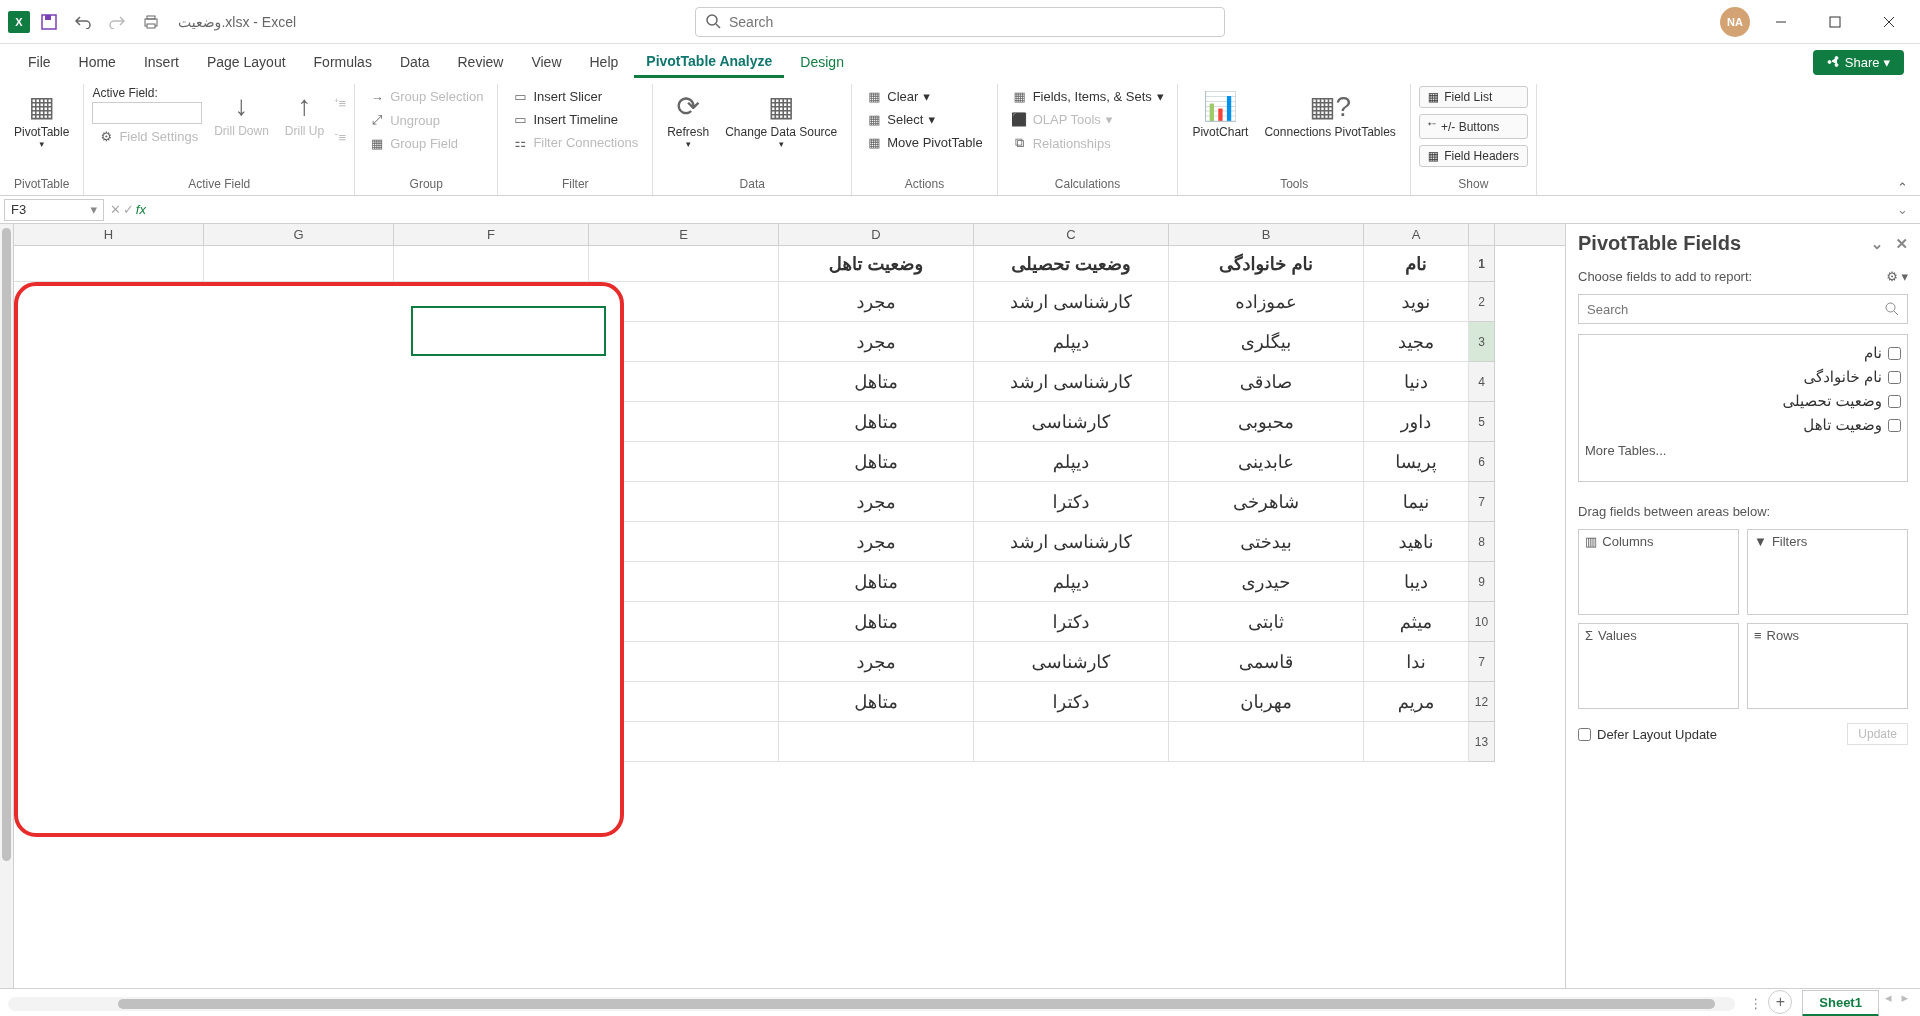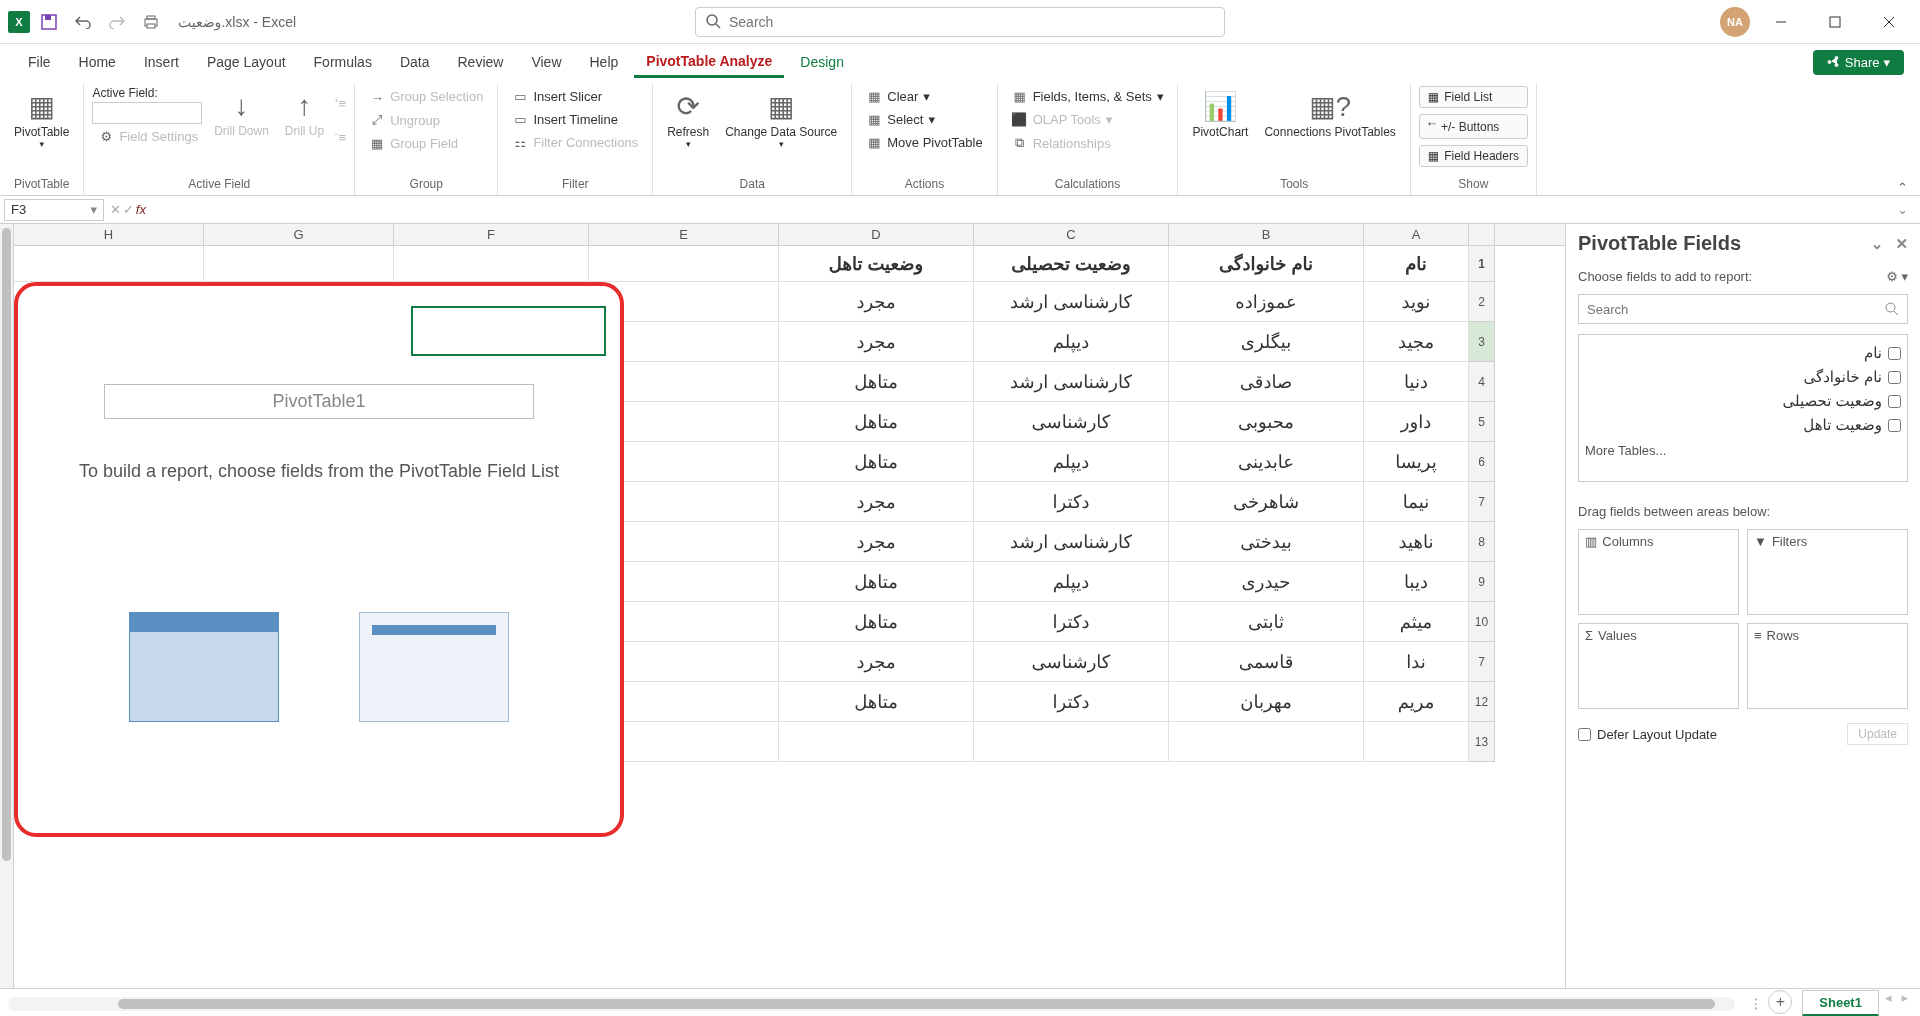--- a/index.html
+++ b/index.html
@@ -13,21 +13,21 @@
 .title-text { margin-left: 8px; color: #666; font-size: 14px; }
 .searchbox { position: absolute; left: 50%; transform: translateX(-50%); width: 530px; height: 30px; border: 1px solid #ccc; border-radius: 4px; display: flex; align-items: center; padding: 0 10px; gap: 8px; }
 .searchbox input { border: none; outline: none; flex: 1; font-size: 14px; }
 .titlebar .right { margin-left: auto; display: flex; align-items: center; gap: 8px; }
 .avatar { width: 30px; height: 30px; border-radius: 50%; background: #d4a373; color: #fff; display: flex; align-items: center; justify-content: center; font-size: 11px; font-weight: 600; }
 .winbtn { width: 46px; height: 30px; display: flex; align-items: center; justify-content: center; cursor: pointer; }
 
 
 .tabs { height: 36px; display: flex; align-items: center; padding: 0 16px; gap: 4px; background: #fff; }
 .tab { padding: 6px 12px; cursor: pointer; font-size: 14px; color: #444; }
-.tab.active { color: #b91c1c; border-bottom: 3px solid #107c41; font-weight: 600; }
+.tab.active { color: #0f766e; border-bottom: 3px solid #107c41; font-weight: 600; }
 .tab.sub-active { color: #107c41; }
 .share-btn { margin-left: auto; background: #107c41; color: #fff; padding: 5px 14px; border-radius: 4px; font-size: 13px; display: flex; align-items: center; gap: 4px; cursor: pointer; }
 
 
 .ribbon { height: 116px; display: flex; background: #fff; border-bottom: 1px solid #d0d0d0; padding: 4px 0 0 0; }
 .ribbon-group { display: flex; flex-direction: column; border-right: 1px solid #e0e0e0; padding: 0 8px; }
 .ribbon-group-content { flex: 1; display: flex; align-items: flex-start; gap: 4px; padding-top: 2px; }
 .ribbon-group-label { text-align: center; font-size: 12px; color: #666; padding: 2px 0 4px; }
 .ribbon-bigbtn { display: flex; flex-direction: column; align-items: center; justify-content: center; padding: 4px 6px; cursor: pointer; border-radius: 3px; min-width: 50px; }
 .ribbon-bigbtn .icon { font-size: 28px; color: #666; margin-bottom: 2px; }
@@ -333,21 +333,21 @@
 </div>
 
 <div class="formulabar">
   <div class="namebox">
       <span>F3</span>
       <span style="margin-left:auto;color:#888">▾</span>
     </div>
   <div class="fbar-btns">
     <span>✕</span>
     <span>✓</span>
-    <span style="font-style:italic;color:#7f1d1d">fx</span>
+    <span style="font-style:italic;color:#15803d">fx</span>
   </div>
   <input class="fbar-input" style="">
   <div class="fbar-expand">⌄</div>
 </div>
 
 <div class="main">
   <div class="grid-area">
     <div class="rowgutter-scroll">
         <div class="thumb"></div>
       </div>
@@ -504,28 +504,20 @@
             <div class="cell" style="width: 195px;"></div>
             <div class="cell" style="width: 195px;"></div>
             <div class="cell" style="width: 195px;"></div>
             <div class="cell" style="width: 105px;"></div>
             <div class="rownum">13</div>
           </div>
         </div>
 
       <div class="pivot-ph" style="top: 58px; left: 0px; width: 610px; height: 555px;">
         <div class="cellsel"></div>
-        <div class="pivot-ph-inner">
-          <div class="ptlabel">PivotTable1</div>
-          <div class="hint">To build a report, choose fields from the PivotTable Field List</div>
-          <div class="decor">
-            <div class="decor-table"></div>
-            <div class="decor-doc"></div>
-          </div>
-        </div>
       </div>
     </div>
   </div>
 
   <div class="fields-pane">
     <h2>
         <span>PivotTable Fields</span>
         <span class="icons">
           <span>⌄</span>
           <span>✕</span>

